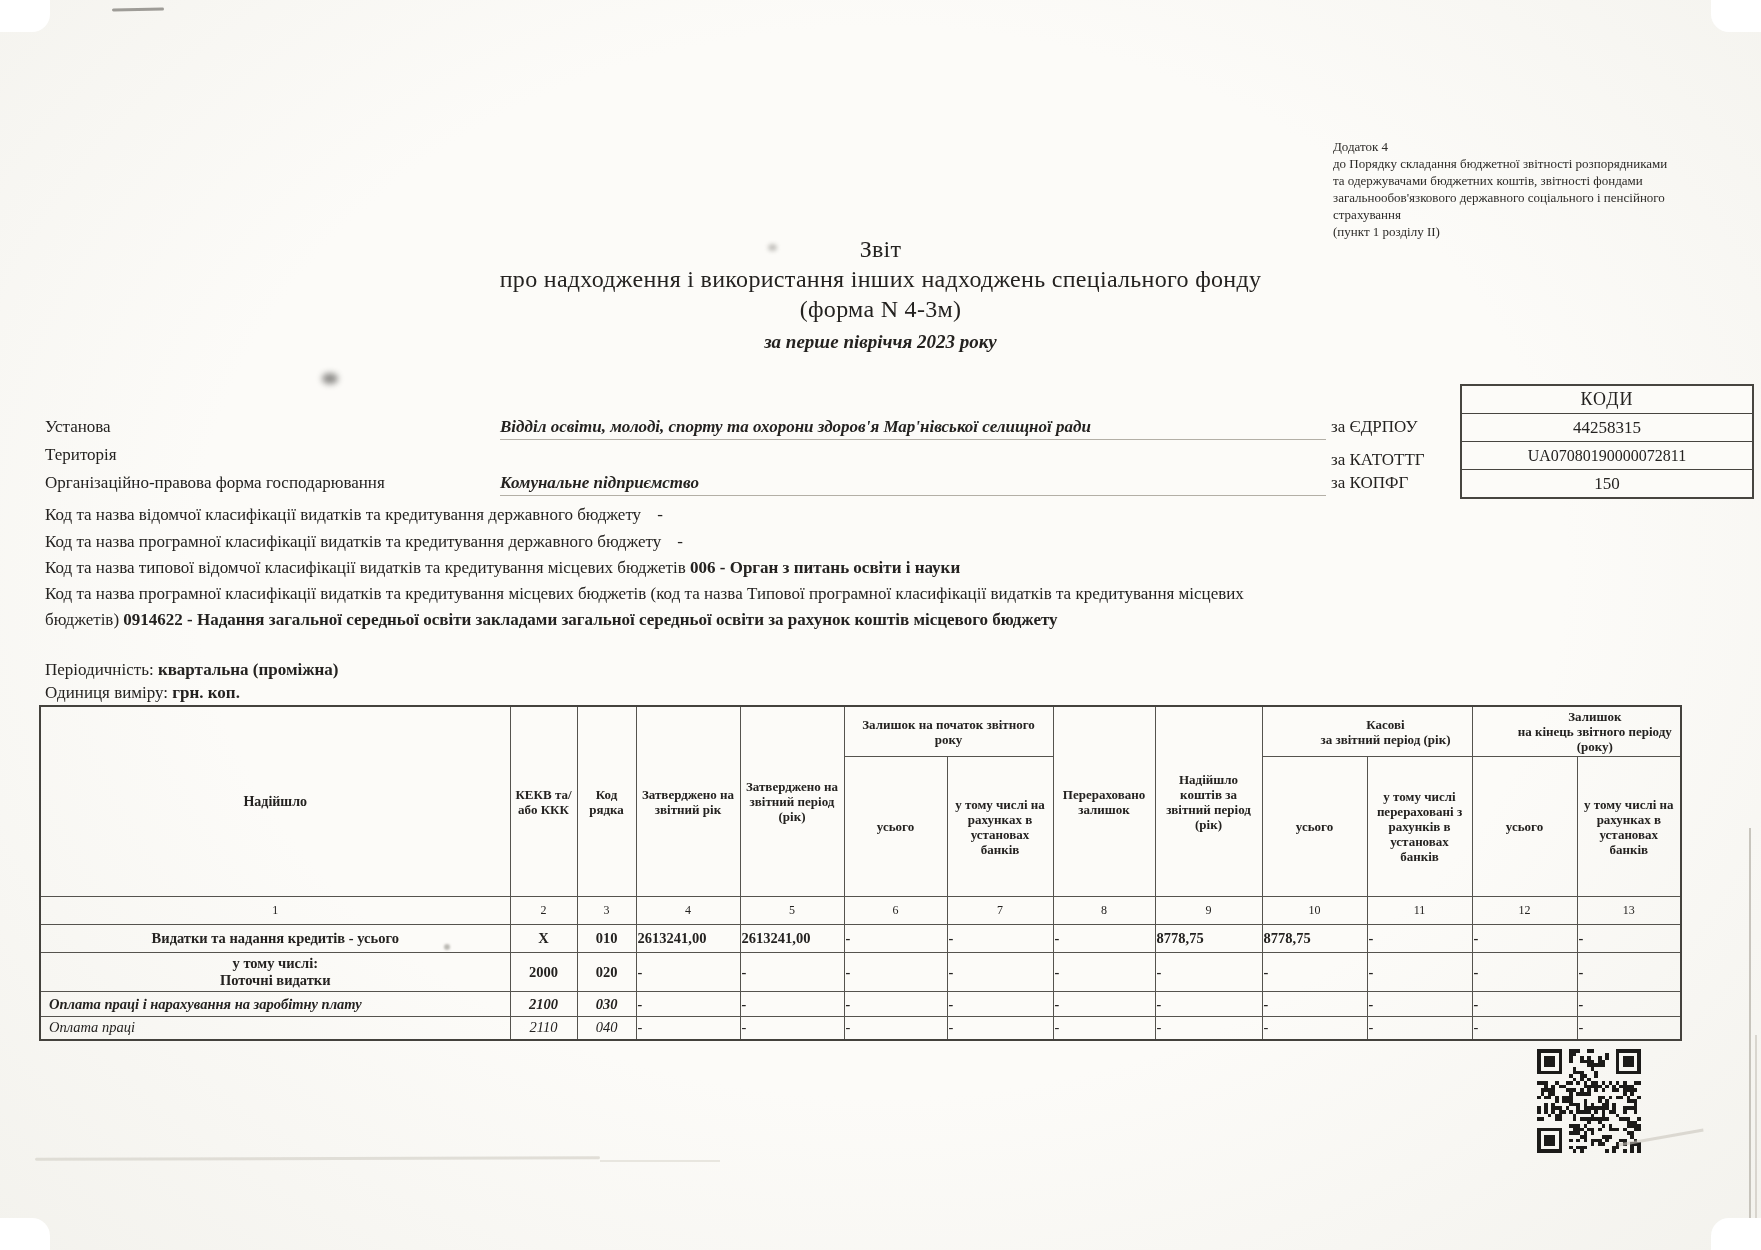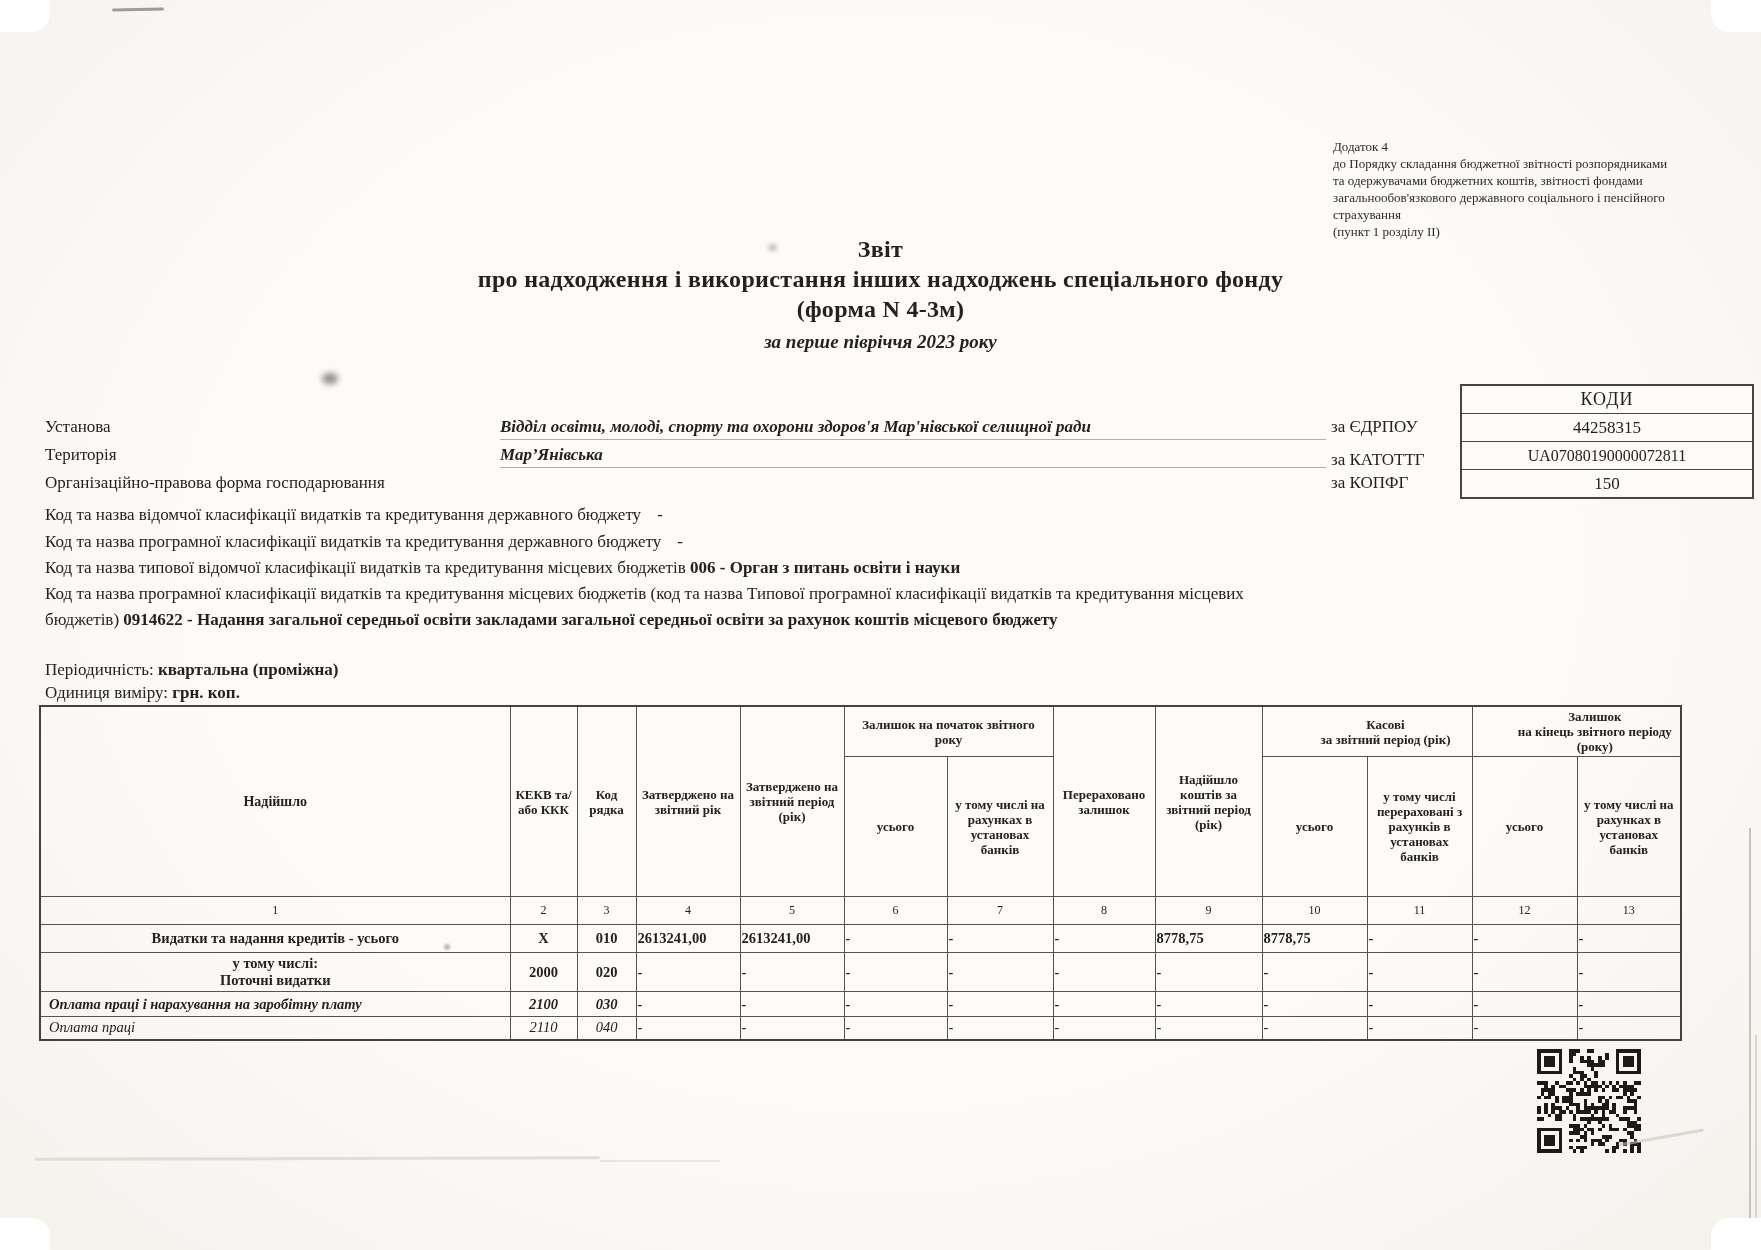--- a/index.html
+++ b/index.html
@@ -10,21 +10,21 @@
     color:#242220;
   }
   .page{
     position:absolute;left:0;top:0;width:1761px;height:1250px;
     background:radial-gradient(ellipse at 50% 45%, #fcfbf8 55%, #f3f2ed 100%);
   }
   
   .appendix{position:absolute;left:1333px;top:138px;width:430px;font-size:13px;line-height:17px;color:#2c2a27;}
   
   .title-block{position:absolute;left:0;top:234px;width:1761px;text-align:center;}
-  .title-line{font-size:24px;font-weight:bold;line-height:30px;letter-spacing:.3px;}
+  .title-line{font-size:24px;font-weight:normal;line-height:30px;letter-spacing:.3px;}
   .subtitle{font-size:19px;font-weight:bold;font-style:italic;margin-top:7px;}
   
   .codes-box{position:absolute;left:1460px;top:384px;width:290px;border:2px solid #474540;background:#fcfbf8;}
   .codes-box .cb-row{height:27px;line-height:27px;text-align:center;font-size:17px;border-top:1px solid #474540;overflow:hidden;}
   .codes-box .cb-row:first-child{border-top:none;font-size:18px;letter-spacing:1px;}
   .codes-box .cb-katottg{font-size:16px;}
   
   .lbl{position:absolute;left:45px;font-size:17px;line-height:24px;white-space:nowrap;}
   .val{position:absolute;left:500px;width:826px;font-size:17px;line-height:24px;font-weight:bold;font-style:italic;border-bottom:1.5px solid #b3afa6;white-space:nowrap;}
   .rlbl{position:absolute;left:1331px;font-size:17px;line-height:24px;white-space:nowrap;}
@@ -98,24 +98,24 @@
     <div class="cb-row">44258315</div>
     <div class="cb-row cb-katottg">UA07080190000072811</div>
     <div class="cb-row">150</div>
   </div>
 
   <div class="lbl" style="top:415px">Установа</div>
   <div class="val" style="top:415px">Відділ освіти, молоді, спорту та охорони здоров'я Мар'нівської селищної ради</div>
   <div class="rlbl" style="top:415px">за ЄДРПОУ</div>
 
   <div class="lbl" style="top:443px">Територія</div>
-  <div class="val" style="top:443px">Мар’Янівська</div>
   <div class="rlbl" style="top:448px">за КАТОТТГ</div>
 
   <div class="lbl" style="top:471px">Організаційно-правова форма господарювання</div>
+  <div class="val" style="top:471px">Комунальне підприємство</div>
   <div class="rlbl" style="top:471px">за КОПФГ</div>
 
   <div class="cls" style="top:502px">
     <span>Код та назва відомчої класифікації видатків та кредитування державного бюджету</span><span class="code-dash">-</span>
   </div>
   <div class="cls" style="top:529px">
     <span>Код та назва програмної класифікації видатків та кредитування державного бюджету</span><span class="code-dash">-</span>
   </div>
   <div class="cls" style="top:555px">
     <span>Код та назва типової відомчої класифікації видатків та кредитування місцевих бюджетів</span> <span class="code-b">006 - Орган з питань освіти і науки</span>

